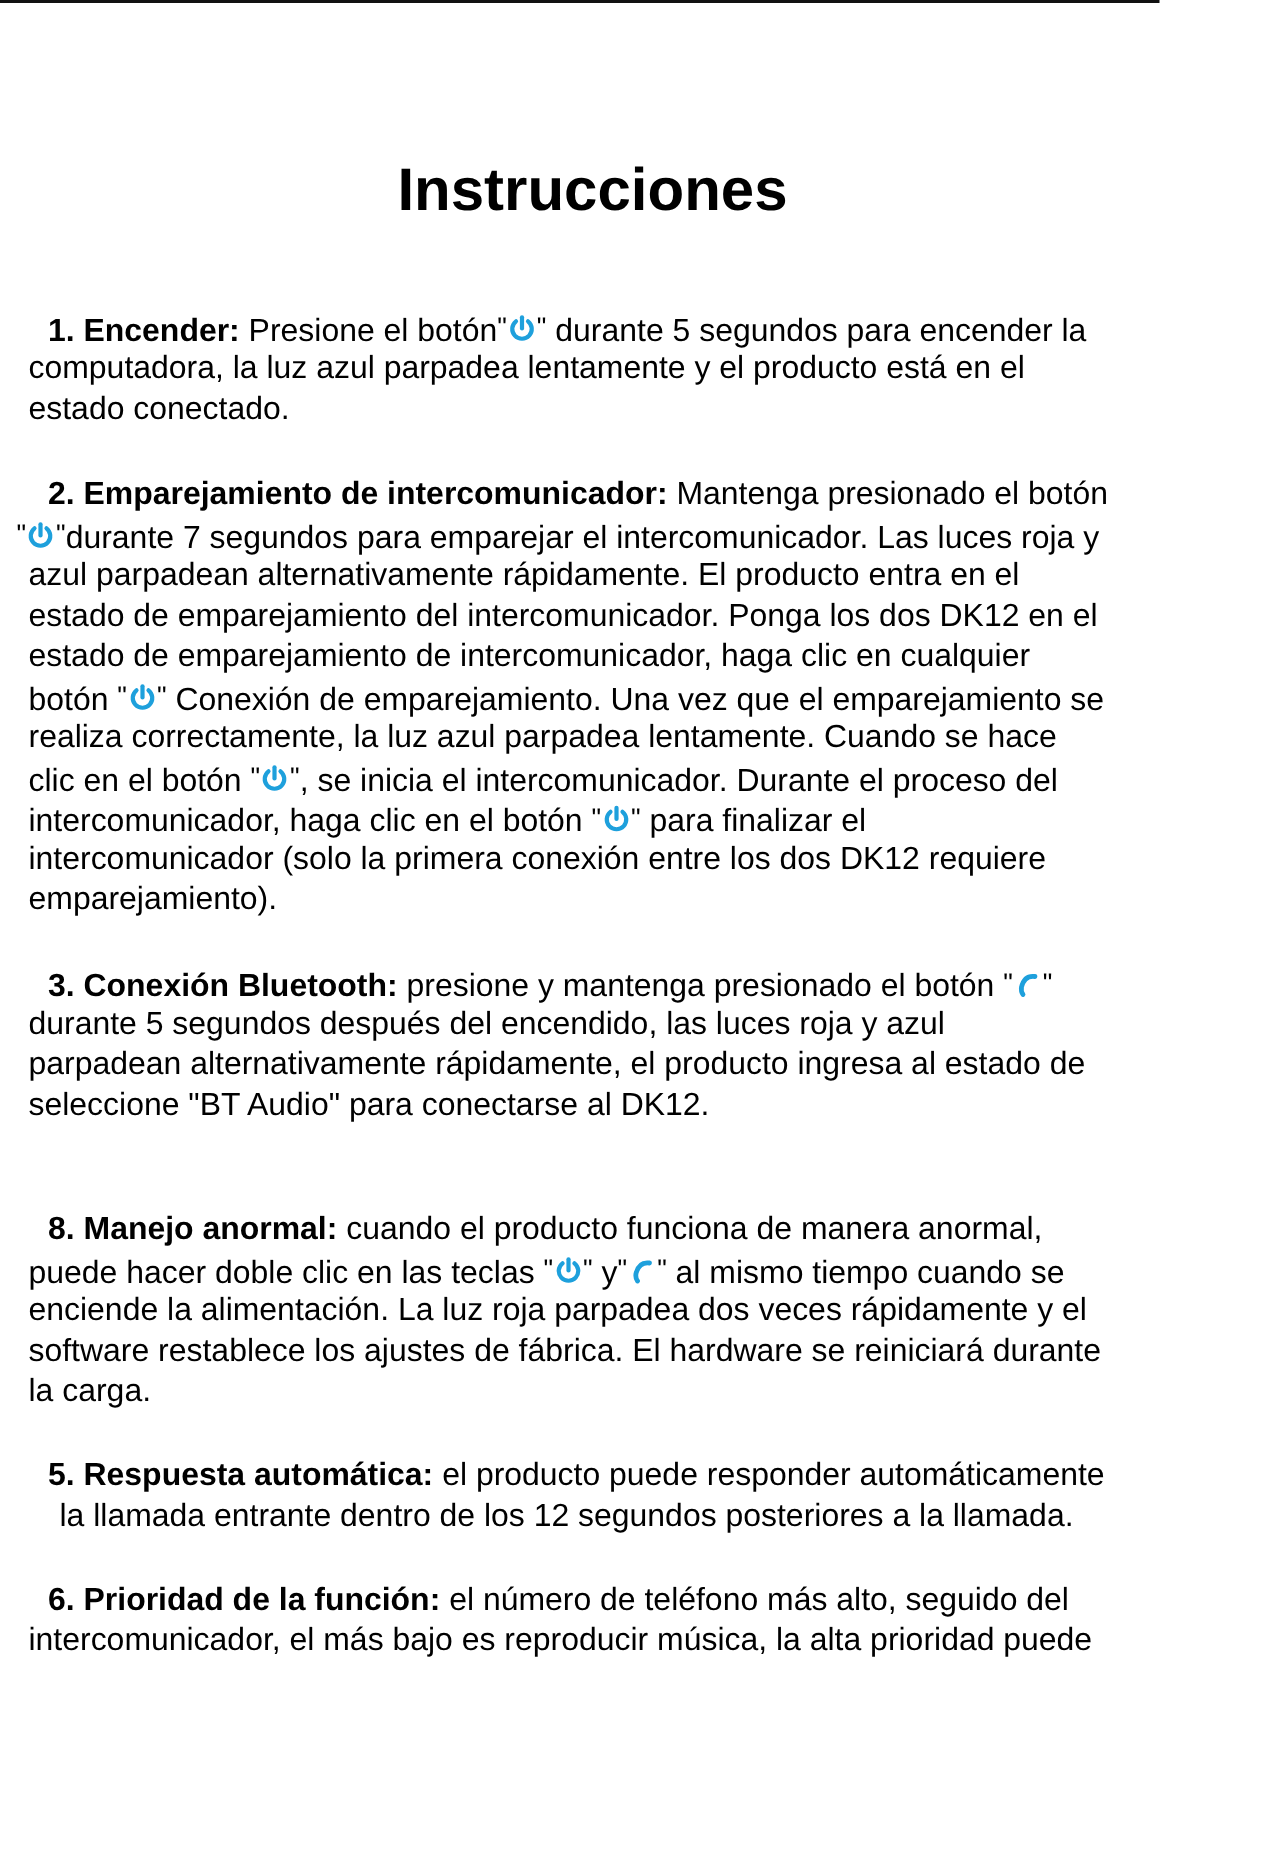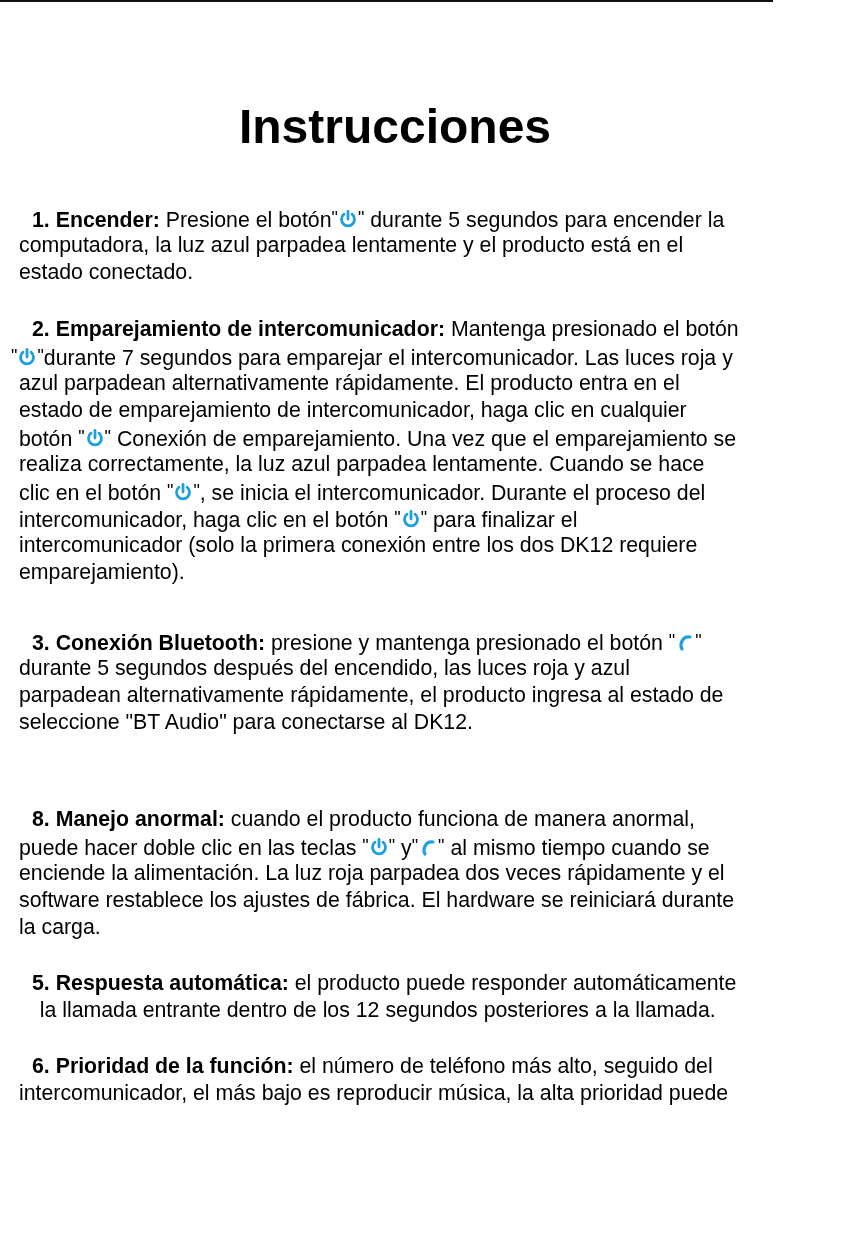--- a/index.html
+++ b/index.html
@@ -1,20 +1,20 @@
 <!DOCTYPE html>
 <html><head>
 <meta charset="utf-8">
 <style>
   html, body { margin: 0; padding: 0; background: #ffffff; }
   body { width: 850px; height: 1236px; position: relative; overflow: hidden;
          font-family: "Liberation Sans", sans-serif; color: #000; }
   .top-rule { position: absolute; left: 0; top: 0; width: 773px; height: 2px; background: #111; }
   .title { position: absolute; left: 0; width: 790px; top: 96px; text-align: center;
-           font-size: 48px; font-weight: bold; letter-spacing: 0px; line-height: 62px; }
+           font-size: 40px; font-weight: bold; letter-spacing: 0px; line-height: 62px; }
   .section { position: absolute; left: 19px; font-size: 21.3px; line-height: 27px; white-space: nowrap; }
   .line { display: block; height: 27px; }
   .lbl { font-weight: bold; margin-left: 13px; }
   .ico { display: inline-block; width: 20px; height: 20px; vertical-align: -2px; }
   .ico svg { width: 20px; height: 20px; display: block; }
   .q { font-size: 18px; vertical-align: 3px; }
 </style>
 </head>
 <body>
 
@@ -31,39 +31,40 @@
   <span class="line">estado conectado.</span>
 </div>
 
 <div class="section" style="top:316px;">
   <span class="line"><span class="lbl">2. Emparejamiento de intercomunicador:</span><span> Mantenga presionado el botón</span></span>
   <span class="line" style="margin-left:-8px;"><span class="q">"</span><span class="ico"><svg viewBox="0 0 20 20">
           <path d="M6 5.2 A6.5 6.5 0 1 0 14 5.2" fill="none" stroke="#1ea0dc" stroke-width="2.8" stroke-linecap="round"></path>
           <line x1="10" y1="2.5" x2="10" y2="10" stroke="#1ea0dc" stroke-width="2.8" stroke-linecap="round"></line>
         </svg></span><span class="q">"</span><span>durante 7 segundos para emparejar el intercomunicador. Las luces roja y</span></span>
   <span class="line">azul parpadean alternativamente rápidamente. El producto entra en el</span>
+  <span class="line">estado de emparejamiento del intercomunicador. Ponga los dos DK12 en el</span>
   <span class="line">estado de emparejamiento de intercomunicador, haga clic en cualquier</span>
   <span class="line"><span>botón </span><span class="q">"</span><span class="ico"><svg viewBox="0 0 20 20">
           <path d="M6 5.2 A6.5 6.5 0 1 0 14 5.2" fill="none" stroke="#1ea0dc" stroke-width="2.8" stroke-linecap="round"></path>
           <line x1="10" y1="2.5" x2="10" y2="10" stroke="#1ea0dc" stroke-width="2.8" stroke-linecap="round"></line>
         </svg></span><span class="q">"</span><span> Conexión de emparejamiento. Una vez que el emparejamiento se</span></span>
   <span class="line">realiza correctamente, la luz azul parpadea lentamente. Cuando se hace</span>
   <span class="line"><span>clic en el botón </span><span class="q">"</span><span class="ico"><svg viewBox="0 0 20 20">
           <path d="M6 5.2 A6.5 6.5 0 1 0 14 5.2" fill="none" stroke="#1ea0dc" stroke-width="2.8" stroke-linecap="round"></path>
           <line x1="10" y1="2.5" x2="10" y2="10" stroke="#1ea0dc" stroke-width="2.8" stroke-linecap="round"></line>
         </svg></span><span class="q">"</span><span>, se inicia el intercomunicador. Durante el proceso del</span></span>
   <span class="line"><span>intercomunicador, haga clic en el botón </span><span class="q">"</span><span class="ico"><svg viewBox="0 0 20 20">
           <path d="M6 5.2 A6.5 6.5 0 1 0 14 5.2" fill="none" stroke="#1ea0dc" stroke-width="2.8" stroke-linecap="round"></path>
           <line x1="10" y1="2.5" x2="10" y2="10" stroke="#1ea0dc" stroke-width="2.8" stroke-linecap="round"></line>
         </svg></span><span class="q">"</span><span> para finalizar el</span></span>
   <span class="line">intercomunicador (solo la primera conexión entre los dos DK12 requiere</span>
   <span class="line">emparejamiento).</span>
 </div>
 
-<div class="section" style="top:628px;">
+<div class="section" style="top:642px;">
   <span class="line"><span class="lbl">3. Conexión Bluetooth:</span><span> presione y mantenga presionado el botón </span><span class="q">"</span><span class="ico"><svg viewBox="0 0 20 20">
           <path d="M15 5 Q8 4 6 12 Q5.5 15 7 17" fill="none" stroke="#1ea0dc" stroke-width="3.2" stroke-linecap="round"></path>
         </svg></span><span class="q">"</span></span>
   <span class="line">durante 5 segundos después del encendido, las luces roja y azul</span>
   <span class="line">parpadean alternativamente rápidamente, el producto ingresa al estado de</span>
   <span class="line">seleccione "BT Audio" para conectarse al DK12.</span>
 </div>
 
 <div class="section" style="top:806px;">
   <span class="line"><span class="lbl">8. Manejo anormal:</span><span> cuando el producto funciona de manera anormal,</span></span>

